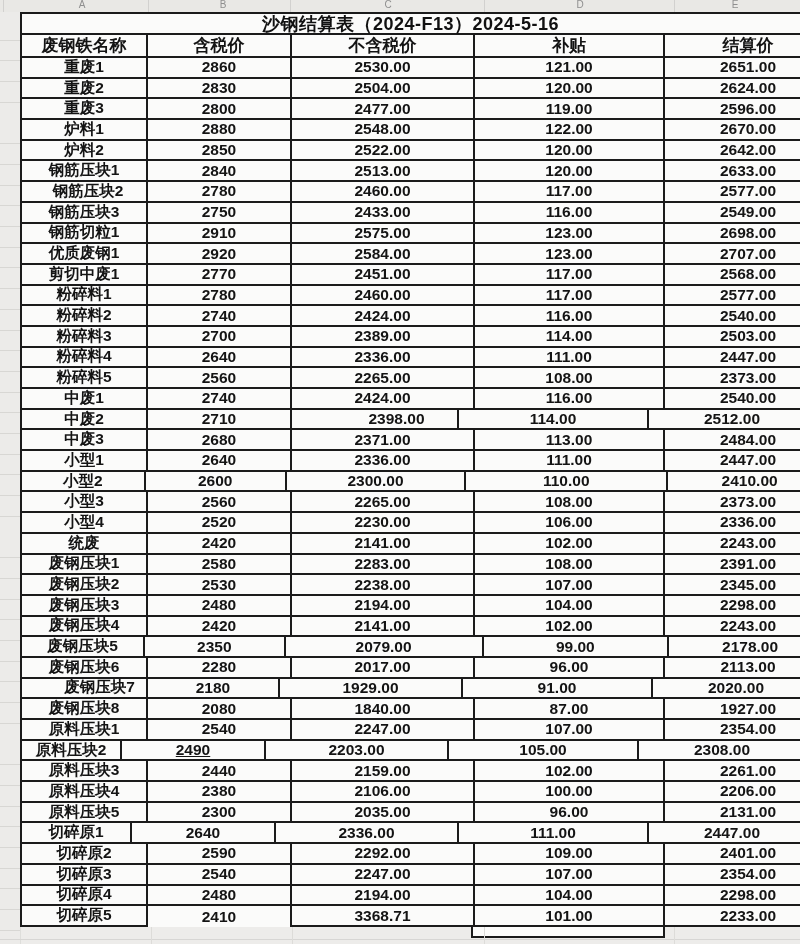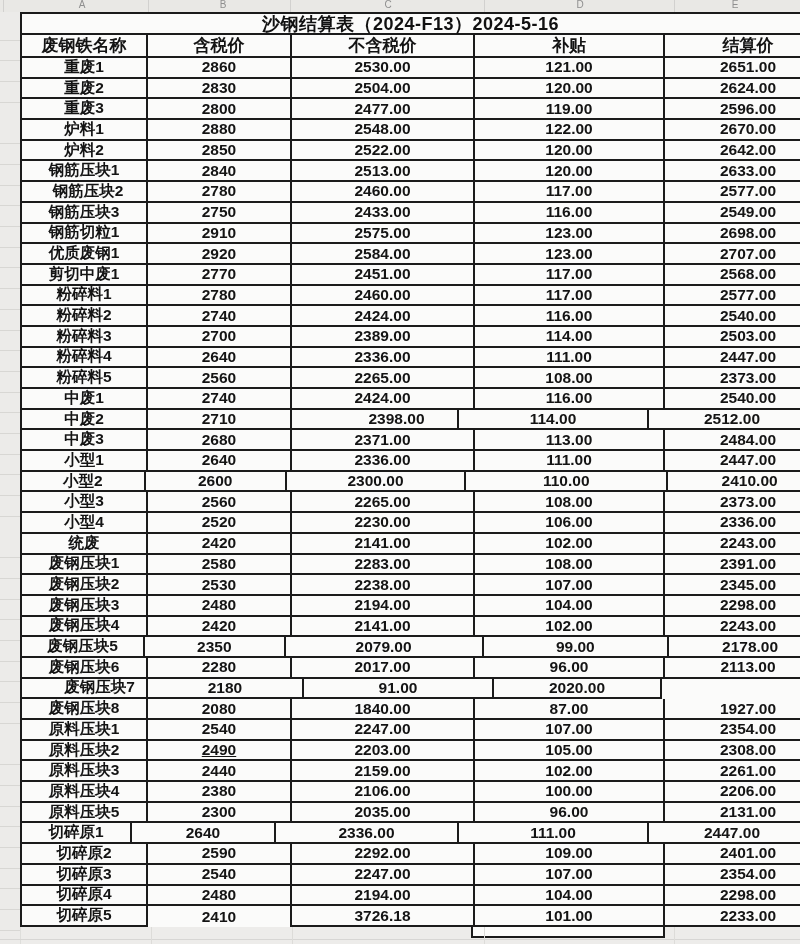--- a/index.html
+++ b/index.html
@@ -297,40 +297,41 @@
       </div>
       <div class="data-row">
         <div class="cell" style="width: 126px;">废钢压块6</div>
         <div class="cell" style="width: 144px;">2280</div>
         <div class="cell" style="width: 183px;">2017.00</div>
         <div class="cell" style="width: 190px;">96.00</div>
         <div class="cell" style="width: 168px;">2113.00</div>
       </div>
       <div class="data-row">
         <div class="cell" style="width: 126px; padding-left: 31px;">废钢压块7</div>
-        <div class="cell" style="width: 156px;">2180</div>
+        <div class="cell" style="width: 132px;">2180</div>
+        <div class="cell" style="width: 183px;">1929.00</div>
         <div class="cell" style="width: 190px;">91.00</div>
         <div class="cell" style="width: 168px;">2020.00</div>
       </div>
       <div class="data-row">
         <div class="cell" style="width: 126px;">废钢压块8</div>
         <div class="cell" style="width: 144px;">2080</div>
         <div class="cell" style="width: 183px;">1840.00</div>
         <div class="cell" style="width: 190px;">87.00</div>
         <div class="cell" style="width: 168px;">1927.00</div>
       </div>
       <div class="data-row">
         <div class="cell" style="width: 126px;">原料压块1</div>
         <div class="cell" style="width: 144px;">2540</div>
         <div class="cell" style="width: 183px;">2247.00</div>
         <div class="cell" style="width: 190px;">107.00</div>
         <div class="cell" style="width: 168px;">2354.00</div>
       </div>
       <div class="data-row">
-        <div class="cell" style="width: 126px;">原料压块2</div>
+        <div class="cell" style="width: 100px;">原料压块2</div>
         <div class="cell" style="width: 144px; text-decoration: underline;">2490</div>
         <div class="cell" style="width: 183px;">2203.00</div>
         <div class="cell" style="width: 190px;">105.00</div>
         <div class="cell" style="width: 168px;">2308.00</div>
       </div>
       <div class="data-row">
         <div class="cell" style="width: 126px;">原料压块3</div>
         <div class="cell" style="width: 144px;">2440</div>
         <div class="cell" style="width: 183px; text-align: center;">2159.00</div>
         <div class="cell" style="width: 190px;">102.00</div>
@@ -374,21 +375,21 @@
       <div class="data-row">
         <div class="cell" style="width: 126px;">切碎原4</div>
         <div class="cell" style="width: 144px;">2480</div>
         <div class="cell" style="width: 183px;">2194.00</div>
         <div class="cell" style="width: 190px;">104.00</div>
         <div class="cell" style="width: 168px;">2298.00</div>
       </div>
       <div class="data-row">
         <div class="cell" style="width: 126px;">切碎原5</div>
         <div class="cell no-bb" style="width: 144px;">2410</div>
-        <div class="cell" style="width: 183px;">3726.18</div>
+        <div class="cell" style="width: 183px;">3368.71</div>
         <div class="cell" style="width: 190px;">101.00</div>
         <div class="cell" style="width: 168px;">2233.00</div>
       </div>
     </div>
 </div>
 
 <div class="d-extra"></div>
 
 <div class="bgrid-h"></div>
 <div class="bgrid-v" style="left:151px;"></div>

